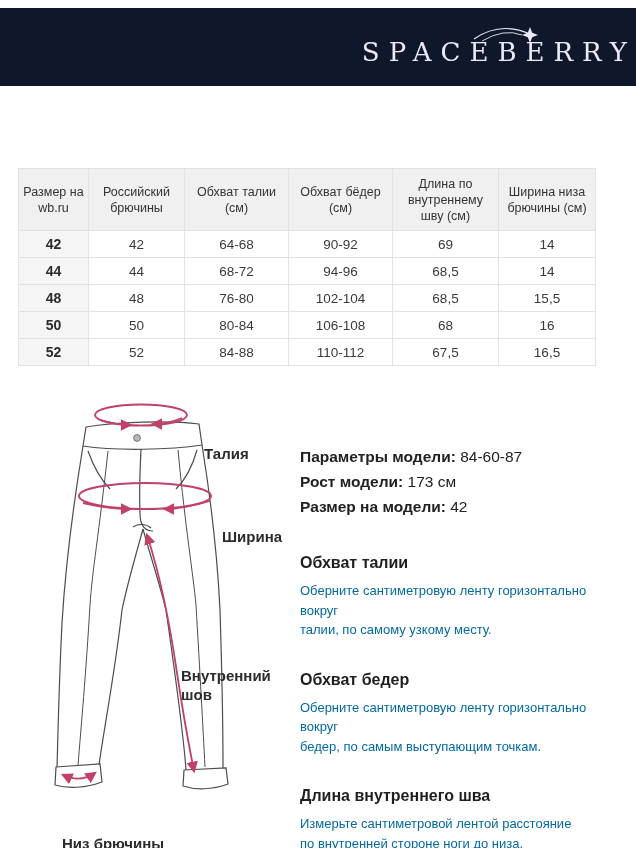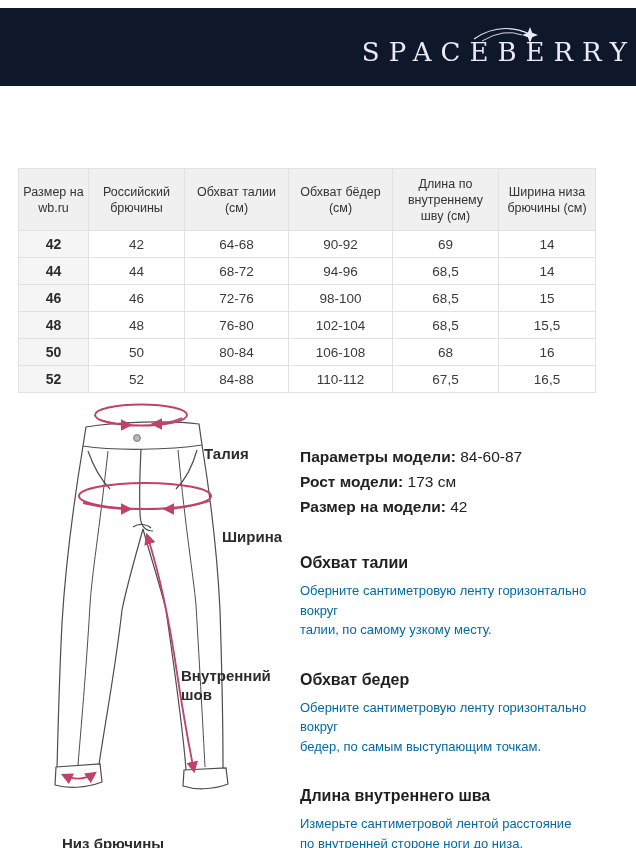--- a/index.html
+++ b/index.html
@@ -96,28 +96,20 @@
         </tr>
         <tr>
           <td>44</td>
           <td>44</td>
           <td>68-72</td>
           <td>94-96</td>
           <td>68,5</td>
           <td>14</td>
         </tr>
         <tr>
-          <td>46</td>
-          <td>46</td>
-          <td>72-76</td>
-          <td>98-100</td>
-          <td>68,5</td>
-          <td>15</td>
-        </tr>
-        <tr>
           <td>48</td>
           <td>48</td>
           <td>76-80</td>
           <td>102-104</td>
           <td>68,5</td>
           <td>15,5</td>
         </tr>
         <tr>
           <td>50</td>
           <td>50</td>

